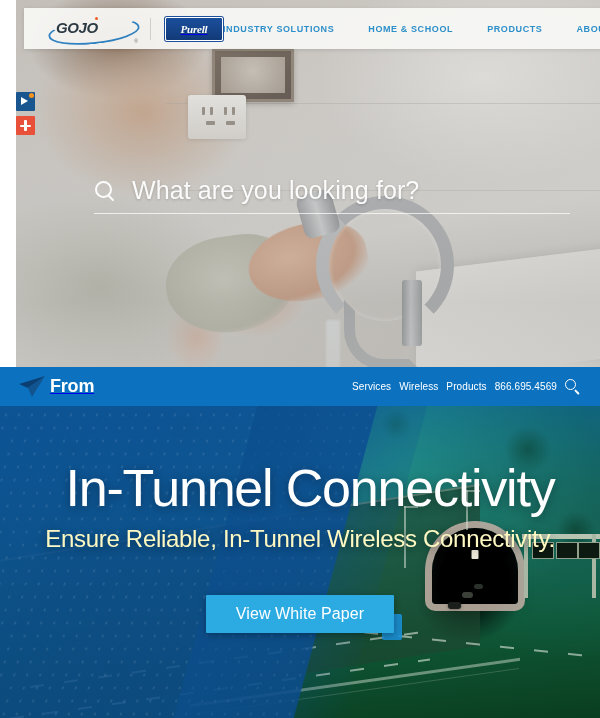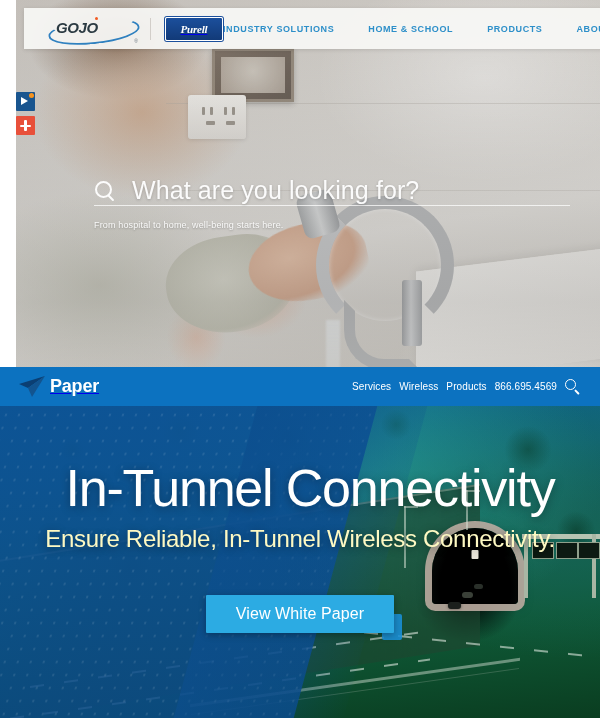--- a/index.html
+++ b/index.html
@@ -277,20 +277,21 @@
   
   .gojo-search {
     position: absolute;
     left: 78px; top: 176px;
     width: 476px;
   }
   .search-row {
     display: flex;
     align-items: center;
     gap: 16px;
+    padding-bottom: 8px;
     border-bottom: 1px solid rgba(255,255,255,0.72);
   }
   .search-glass {
     width: 22px; height: 22px;
     flex: 0 0 auto;
     position: relative;
   }
   .search-glass::before {
     content: "";
     position: absolute;
@@ -726,35 +727,34 @@
 
     <div class="feedback-tab">
       <span>Feedback</span>
     </div>
 
     <div class="gojo-search">
       <div class="search-row">
         <span class="search-glass"></span>
         <span class="search-text">What are you looking for?</span>
       </div>
-      <div class="gojo-tagline">From hospital to home, well-being starts here.</div>
     </div>
   </div>
 
   <div class="bird-section">
 
     <div class="bird-header">
       <a class="bird-brand" href="#">
         <span class="bird-mark">
           <svg width="30" height="24" viewBox="0 0 30 24">
             <path d="M1 9 L27 1 L10 13 Z" fill="#0b3f73"></path>
             <path d="M10 13 L27 1 L14 22 Z" fill="#12548f"></path>
           </svg>
         </span>
-        <span class="bird-word">Paper</span>
+        <span class="bird-word">From</span>
       </a>
 
       <nav class="bird-nav">
         <a href="#">Services</a>
         <a href="#">Wireless</a>
         <a href="#">Products</a>
         <span class="bird-phone">866.695.4569</span>
         <span class="bird-searchicon"></span>
       </nav>
     </div>

